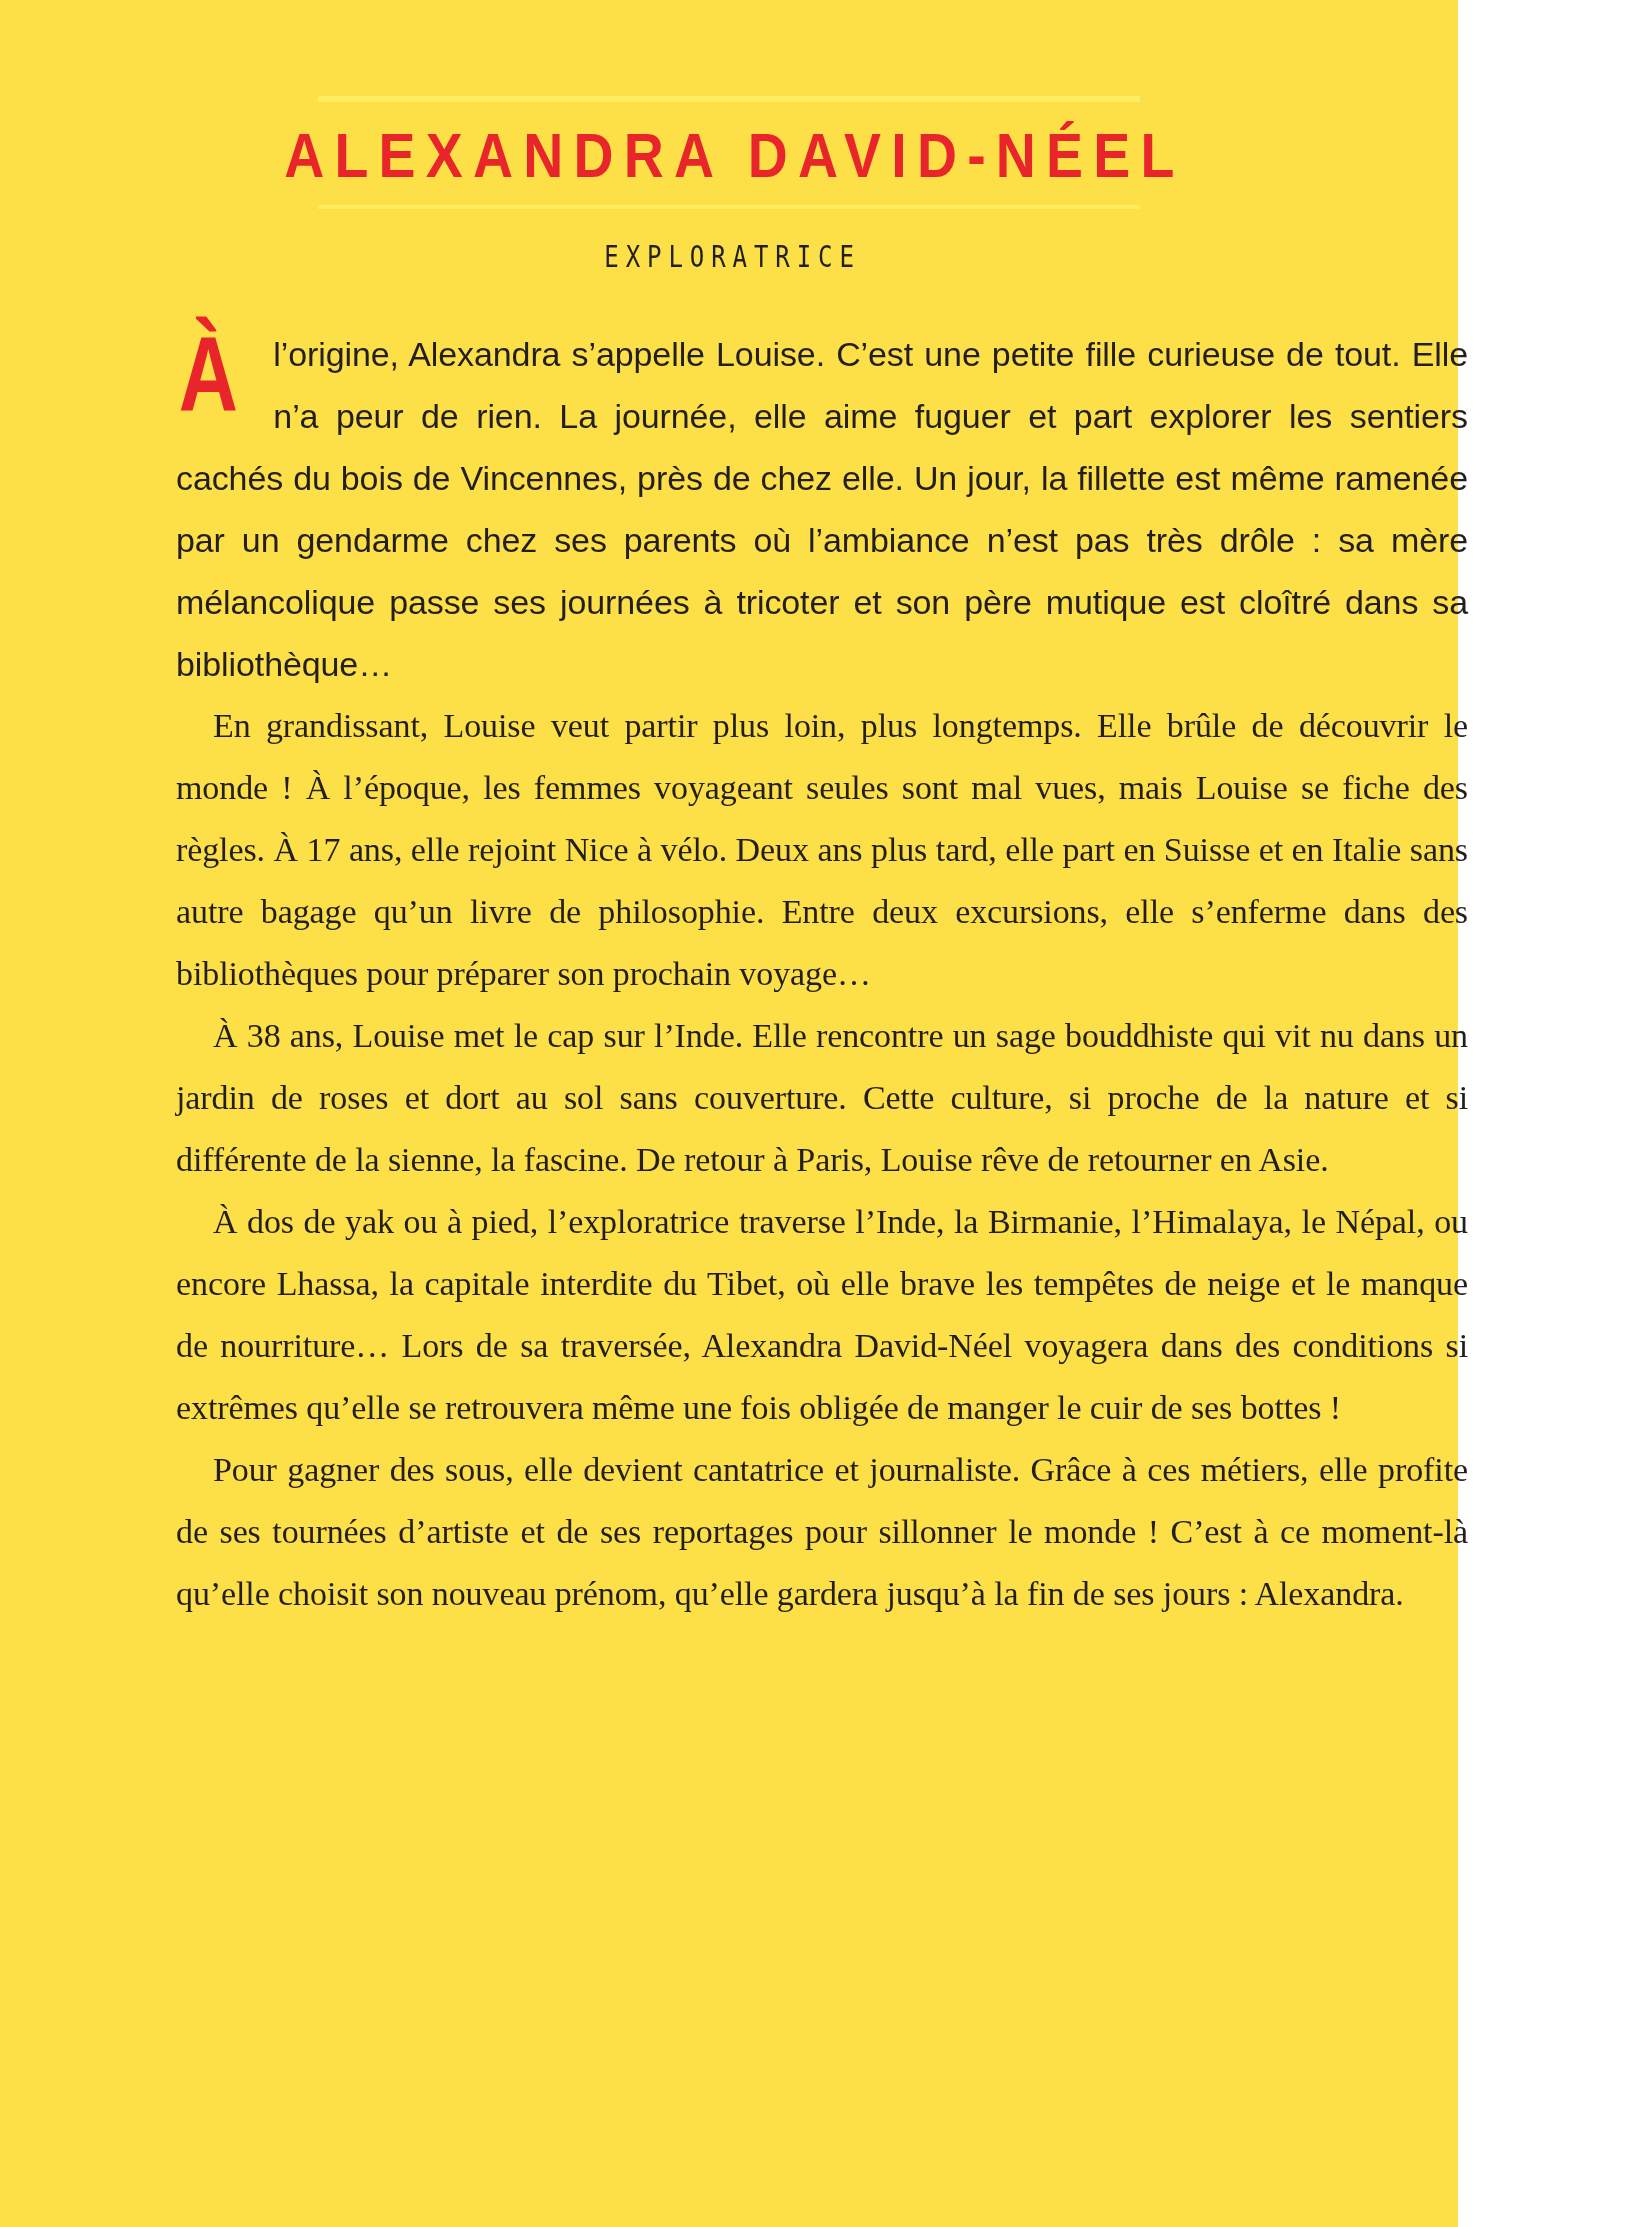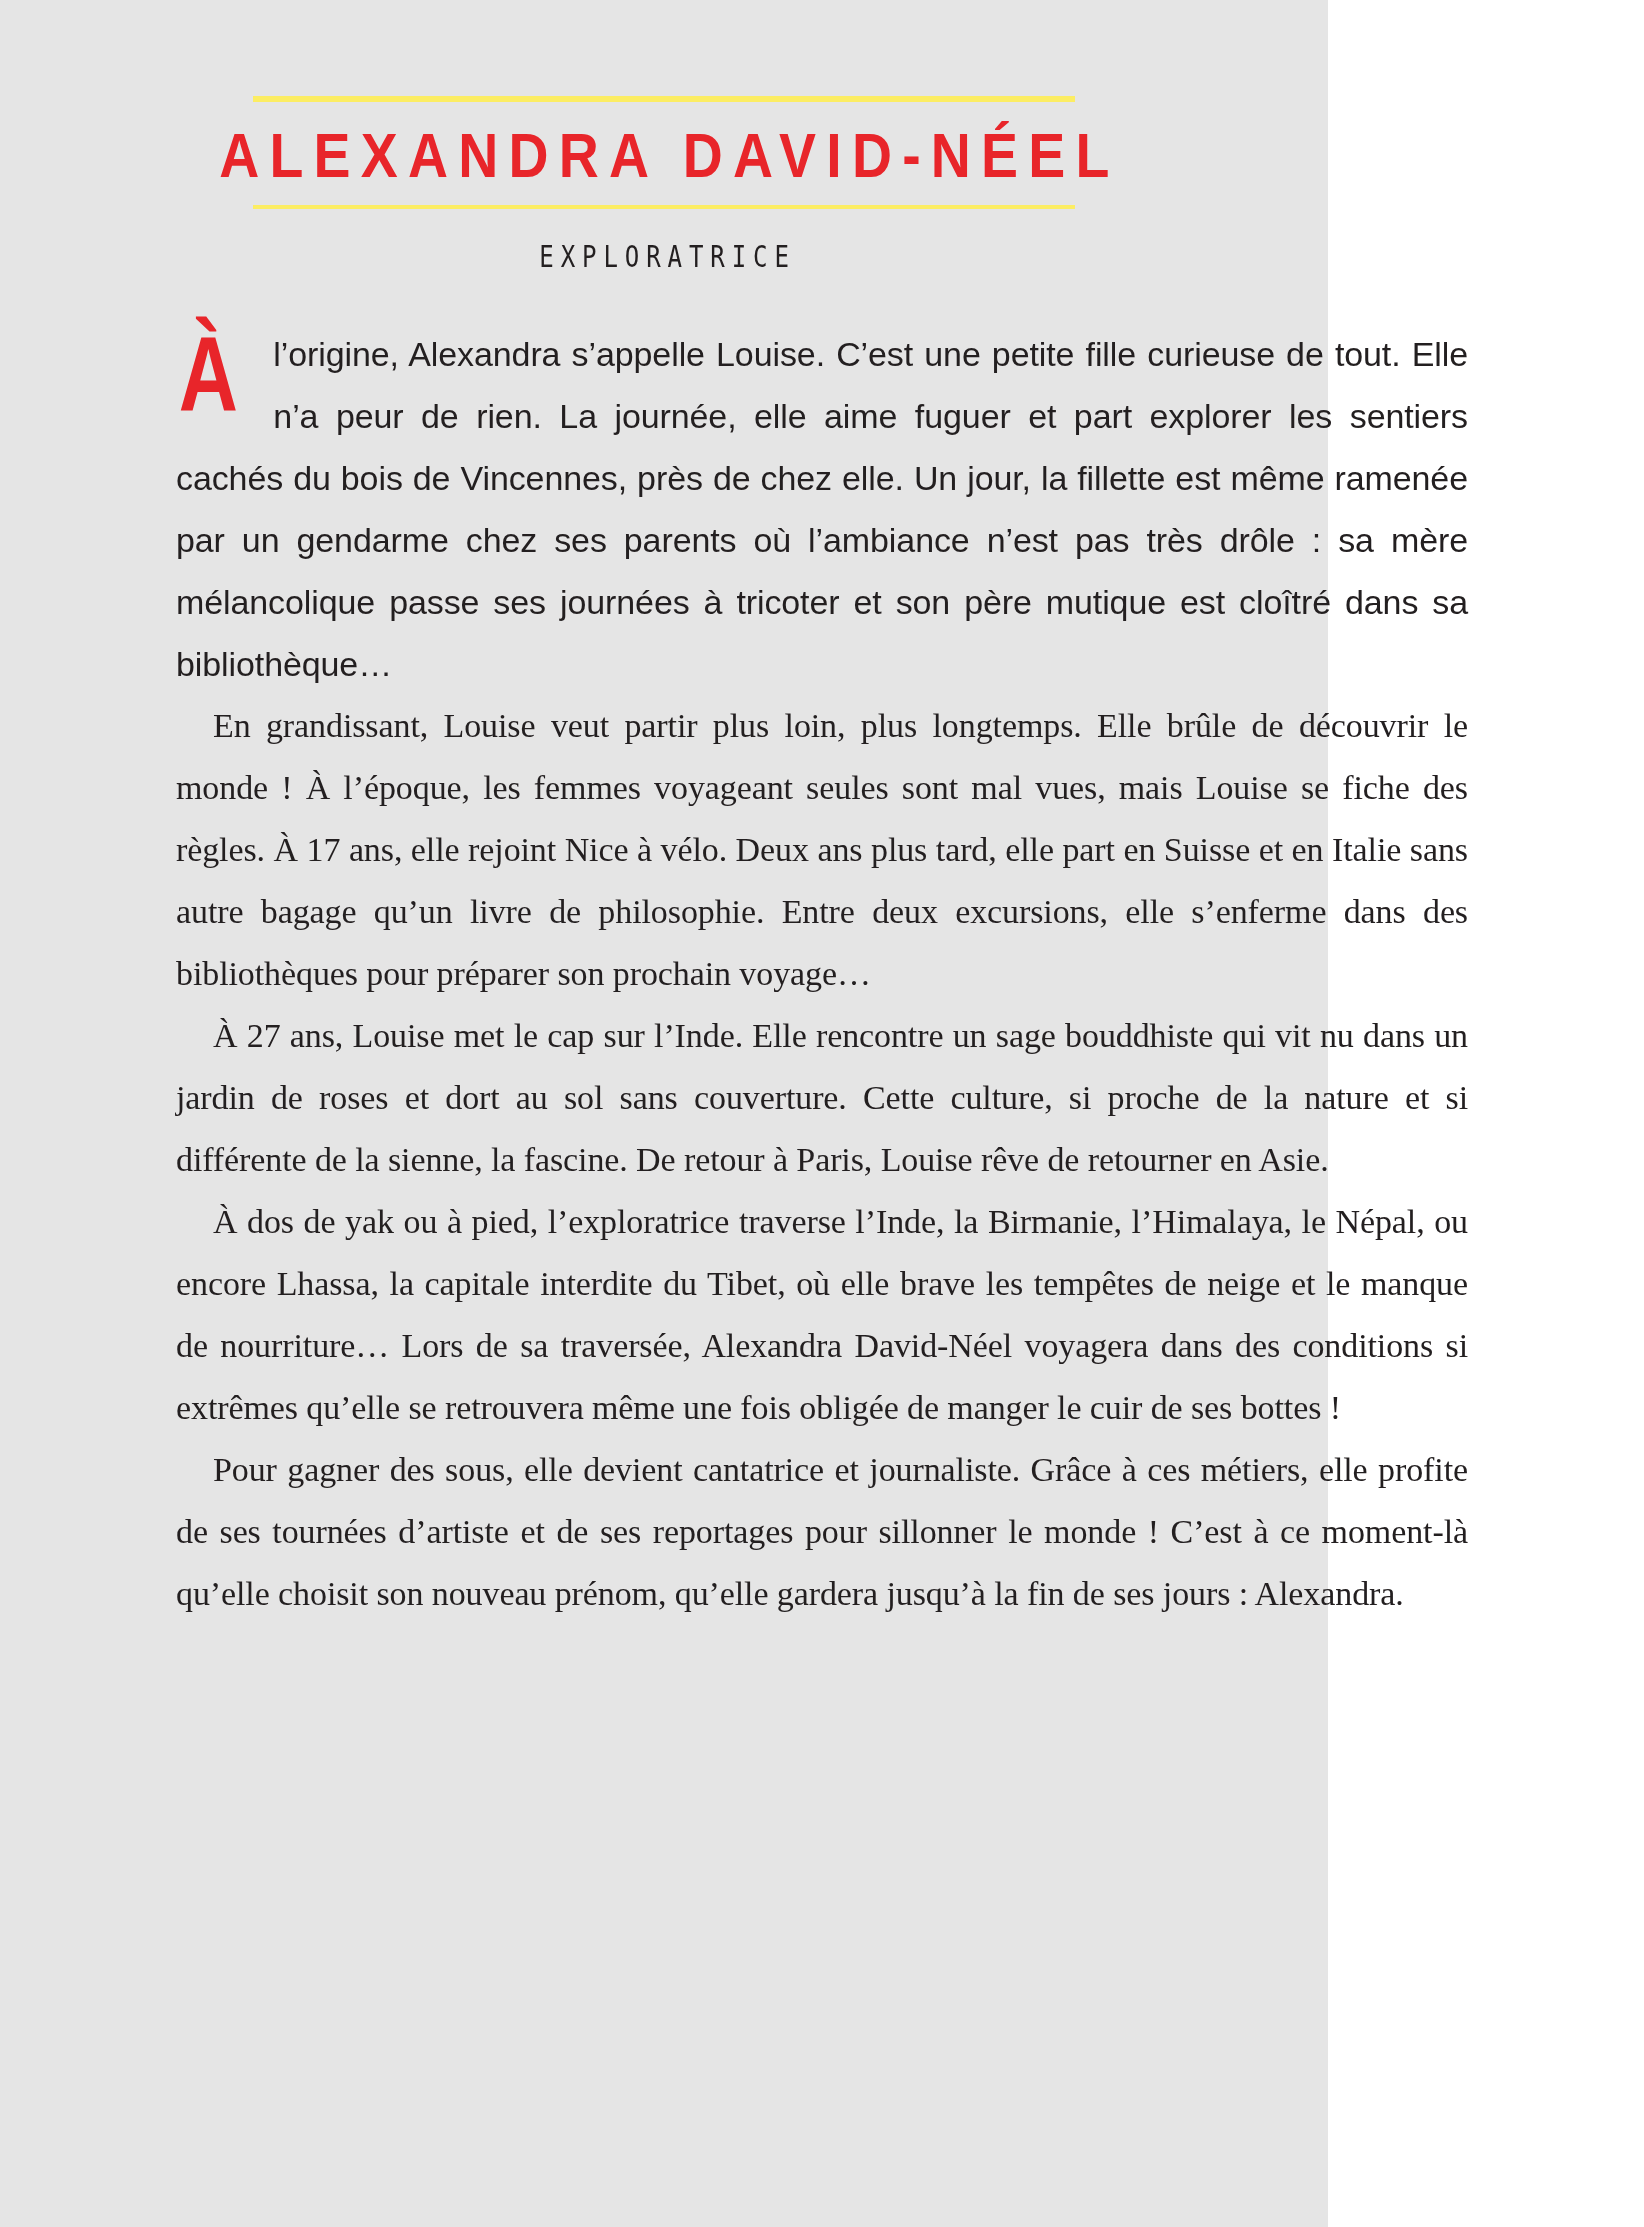--- a/index.html
+++ b/index.html
@@ -10,23 +10,23 @@
   body {
     width: 1645px;
     height: 2228px;
     font-family: "Liberation Sans", sans-serif;
     color: #1a1a1a;
     -webkit-font-smoothing: antialiased;
   }
 
   .page {
     position: relative;
-    width: 1328px;
+    width: 1458px;
     height: 2228px;
-    background: #e5e5e5;
+    background: #fde047;
     box-sizing: border-box;
   }
 
   
   .header {
     position: absolute;
     left: 0;
     right: 0;
     top: 96px;
     display: flex;
@@ -203,20 +203,20 @@
   <div class="header">
     <div class="rule-yellow-top"></div>
     <div class="title">ALEXANDRA DAVID-NÉEL</div>
     <div class="rule-yellow-under"></div>
     <div class="subtitle">EXPLORATRICE</div>
   </div>
 
   <div class="body-col">
     <p class="para para-first"><span class="dropcap">À</span><span>l’origine, Alexandra s’appelle Louise. C’est une petite fille curieuse de tout. Elle n’a peur de rien. La journée, elle aime fuguer et part explorer les sentiers cachés du bois de Vincennes, près de chez elle. Un jour, la fillette est même ramenée par un gendarme chez ses parents où l’ambiance n’est pas très drôle : sa mère mélancolique passe ses journées à tricoter et son père mutique est cloîtré dans sa bibliothèque…</span></p>
     <p class="para">En grandissant, Louise veut partir plus loin, plus longtemps. Elle brûle de découvrir le monde ! À l’époque, les femmes voyageant seules sont mal vues, mais Louise se fiche des règles. À 17 ans, elle rejoint Nice à vélo. Deux ans plus tard, elle part en Suisse et en Italie sans autre bagage qu’un livre de philosophie. Entre deux excursions, elle s’enferme dans des bibliothèques pour préparer son prochain voyage…</p>
-    <p class="para">À 27 ans, Louise met le cap sur l’Inde. Elle rencontre un sage bouddhiste qui vit nu dans un jardin de roses et dort au sol sans couverture. Cette culture, si proche de la nature et si différente de la sienne, la fascine. De retour à Paris, Louise rêve de retourner en Asie.</p>
+    <p class="para">À 38 ans, Louise met le cap sur l’Inde. Elle rencontre un sage bouddhiste qui vit nu dans un jardin de roses et dort au sol sans couverture. Cette culture, si proche de la nature et si différente de la sienne, la fascine. De retour à Paris, Louise rêve de retourner en Asie.</p>
     <p class="para">À dos de yak ou à pied, l’exploratrice traverse l’Inde, la Birmanie, l’Himalaya, le Népal, ou encore Lhassa, la capitale interdite du Tibet, où elle brave les tempêtes de neige et le manque de nourriture… Lors de sa traversée, Alexandra David-Néel voyagera dans des conditions si extrêmes qu’elle se retrouvera même une fois obligée de manger le cuir de ses bottes !</p>
     <p class="para">Pour gagner des sous, elle devient cantatrice et journaliste. Grâce à ces métiers, elle profite de ses tournées d’artiste et de ses reportages pour sillonner le monde ! C’est à ce moment-là qu’elle choisit son nouveau prénom, qu’elle gardera jusqu’à la fin de ses jours : Alexandra.</p>
   </div>
 
 
 </div>
 
 
 </body></html>

